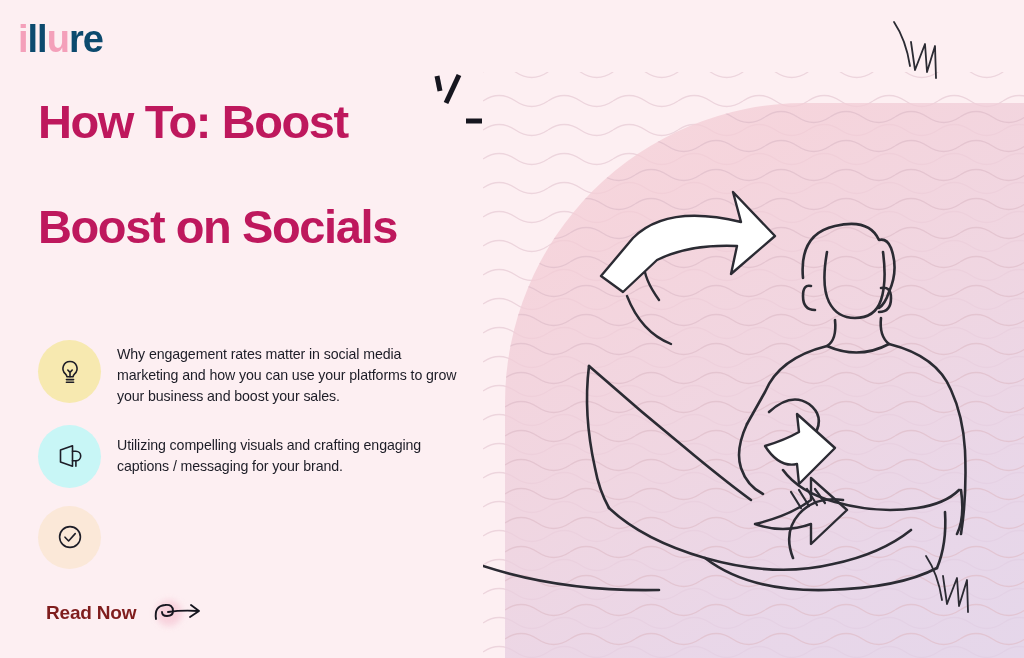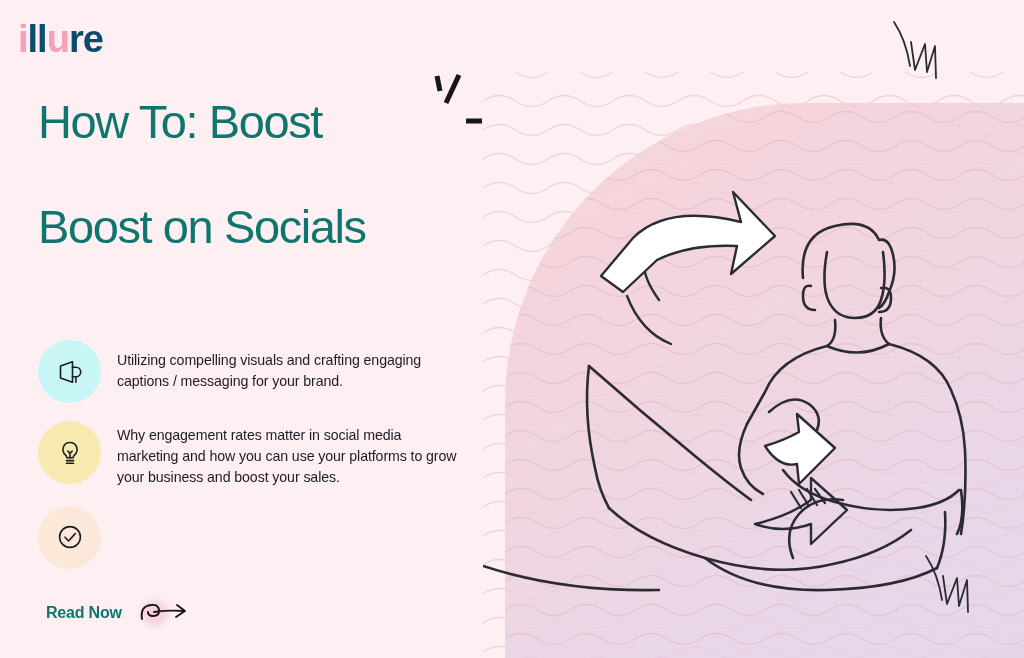--- a/index.html
+++ b/index.html
@@ -43,24 +43,24 @@
     font-size:38px; font-weight:700; letter-spacing:-1px;
     line-height:1;
   }
   #logo .pk { color:#f4a0ba; }
   #logo .dk { color:#0c4a6e; }
 
   #headline {
     position:absolute; left:38px; top:96px;
     width:480px;
     font-size:47px;
-    font-weight:400;
+    font-weight:700;
     line-height:1.12;
     letter-spacing:-1.4px;
-    color:#0f766e;
+    color:#be185d;
   }
 
   #bullets {
     position:absolute; left:38px; top:340px; width:420px;
   }
   .bullet { display:flex; align-items:flex-start; margin-bottom:18px; }
   .bullet-icon {
     width:63px; height:63px; border-radius:50%;
     flex:0 0 63px;
     display:flex; align-items:center; justify-content:center;
@@ -78,21 +78,21 @@
     letter-spacing:-0.1px;
   }
   .b2 .bullet-text { padding-top:10px; }
   .b3 .bullet-text { padding-top:10px; }
 
   #cta {
     position:absolute; left:46px; top:598px;
     display:flex; align-items:center;
   }
   #cta-label {
-    font-size:16px; font-weight:700; color:#0f766e;
+    font-size:19px; font-weight:700; color:#7f1d1d;
     letter-spacing:-0.2px;
   }
   #cta-arrow-wrap { position:relative; margin-left:16px; width:52px; height:30px; }
   #cta-smudge {
     position:absolute; left:4px; top:2px;
     width:26px; height:26px; border-radius:50%;
     background:#f7cdd9; filter:blur(3px); opacity:.85;
   }
   #cta-arrow { position:absolute; left:0; top:0; }
 </style>
@@ -194,48 +194,48 @@
     <span class="pk">i</span><span class="dk">ll</span><span class="pk">u</span><span class="dk">re</span>
   </div>
 
   <h1 id="headline">
     <span>How To: Boost</span><br>
     <br>
     <span>Boost on Socials</span>
   </h1>
 
   <div id="bullets">
-
-    <div class="bullet b2">
-      <div class="bullet-icon c-megaphone">
-        <svg width="30" height="30" viewBox="0 0 30 30">
-          <g fill="none" stroke="#1d1d27" stroke-width="1.6" stroke-linecap="round" stroke-linejoin="round">
-            <path d="M5.5 9 l12 -4.2 v20.4 L5.5 21 z"></path>
-            <path d="M17.5 10.2 h3.4 a4.8 4.8 0 0 1 0 9.6 h-3.4"></path>
-            <path d="M20.9 19.8 v5.4"></path>
-          </g>
-        </svg>
-      </div>
-      <div class="bullet-text">Utilizing compelling visuals and crafting engaging captions / messaging for your brand.</div>
-    </div>
 
     <div class="bullet b1">
       <div class="bullet-icon c-lightbulb">
         <svg width="30" height="30" viewBox="0 0 30 30">
           <g fill="none" stroke="#1d1d27" stroke-width="1.6" stroke-linecap="round" stroke-linejoin="round">
             <path d="M15 4.5 a7 7 0 0 1 4.6 12.3 c-1 .9 -1.5 1.8 -1.5 3 h-6.2 c0 -1.2 -.5 -2.1 -1.5 -3 A7 7 0 0 1 15 4.5z"></path>
             <path d="M15 19.8 v-4.4 l-2.2 -2.4 M15 15.4 l2.2 -2.4"></path>
             <line x1="11.4" y1="22.6" x2="18.6" y2="22.6"></line>
             <line x1="11.4" y1="25.2" x2="18.6" y2="25.2"></line>
           </g>
         </svg>
       </div>
       <div class="bullet-text">Why engagement rates matter in social media marketing and how you can use your platforms to grow your business and boost your sales.</div>
     </div>
 
+    <div class="bullet b2">
+      <div class="bullet-icon c-megaphone">
+        <svg width="30" height="30" viewBox="0 0 30 30">
+          <g fill="none" stroke="#1d1d27" stroke-width="1.6" stroke-linecap="round" stroke-linejoin="round">
+            <path d="M5.5 9 l12 -4.2 v20.4 L5.5 21 z"></path>
+            <path d="M17.5 10.2 h3.4 a4.8 4.8 0 0 1 0 9.6 h-3.4"></path>
+            <path d="M20.9 19.8 v5.4"></path>
+          </g>
+        </svg>
+      </div>
+      <div class="bullet-text">Utilizing compelling visuals and crafting engaging captions / messaging for your brand.</div>
+    </div>
+
     <div class="bullet b3">
       <div class="bullet-icon c-check">
         <svg width="30" height="30" viewBox="0 0 30 30">
           <g fill="none" stroke="#1d1d27" stroke-width="1.6" stroke-linecap="round" stroke-linejoin="round">
             <circle cx="15" cy="15" r="10.4"></circle>
             <path d="M10 15.2 l3.6 3.8 l6.6 -7.4"></path>
           </g>
         </svg>
       </div>
     </div>

